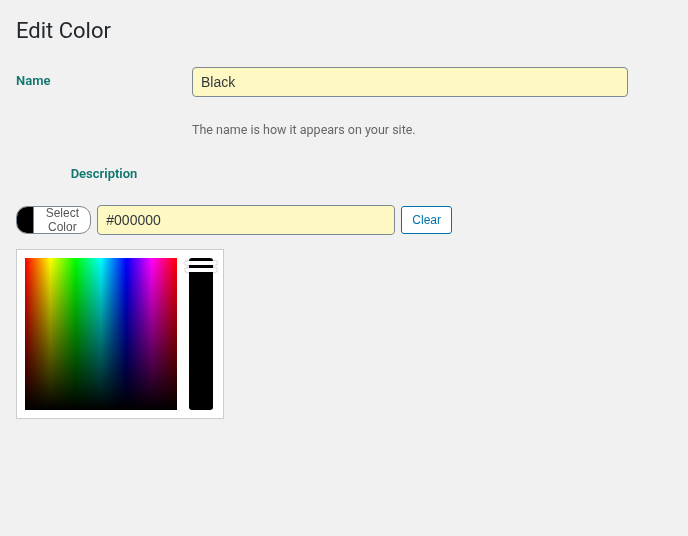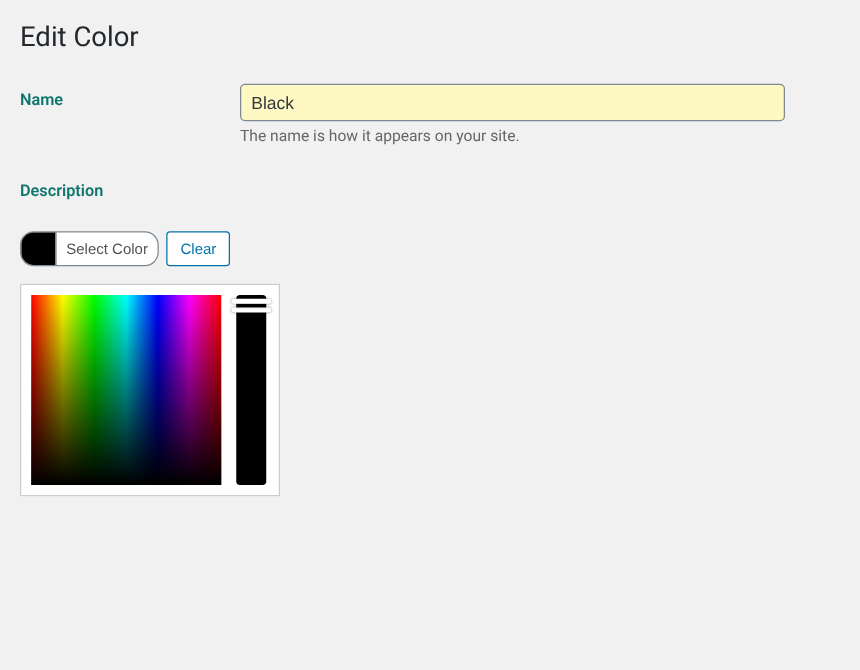--- a/index.html
+++ b/index.html
@@ -29,41 +29,41 @@
       width: 176px;
       font-size: 13px;
       font-weight: 600;
       color: #0f766e;
       padding-top: 6px;
     }
     .form-row .field-col {
       flex: 1;
       max-width: 436px;
     }
-    .form-row.description-row .label-col { padding-top: 2px; }
+    .form-row.description-row .label-col { padding-top: 2px; text-align: center; }
     .form-row.color-row .label-col { padding-top: 8px; }
     input[type="text"], textarea {
       width: 100%;
       padding: 4px 8px;
       font-size: 14px;
       border: 1px solid #7e8993;
       border-radius: 4px;
       background: #fef9c3;
       color: #32373c;
       line-height: 1.5;
     }
     input[type="text"] { height: 30px; }
     textarea {
       height: 78px;
       resize: both;
     }
     .description {
       font-size: 12.5px;
       color: #666;
-      margin-top: 4px;
+      margin-top: 24px;
       line-height: 1.5;
     }
     .color-controls {
       display: flex;
       gap: 6px;
       align-items: center;
     }
     .select-color-btn {
       display: flex;
       align-items: center;
@@ -164,20 +164,21 @@
     <div class="label-col">Description</div>
   </div>
 
   <div class="form-row color-row">
     <div class="field-col">
       <div class="color-controls">
         <button type="button" class="select-color-btn">
           <span class="swatch"></span>
           <span class="label">Select Color</span>
         </button>
+        <input type="text" class="hex-input" value="#000000" style="">
         <button type="button" class="clear-btn">Clear</button>
       </div>
 
       <div class="picker-panel">
         <div class="sv-area">
           
         </div>
         <div class="value-slider">
           <div class="slider-thumb"></div>
           <div class="slider-thumb second"></div>

